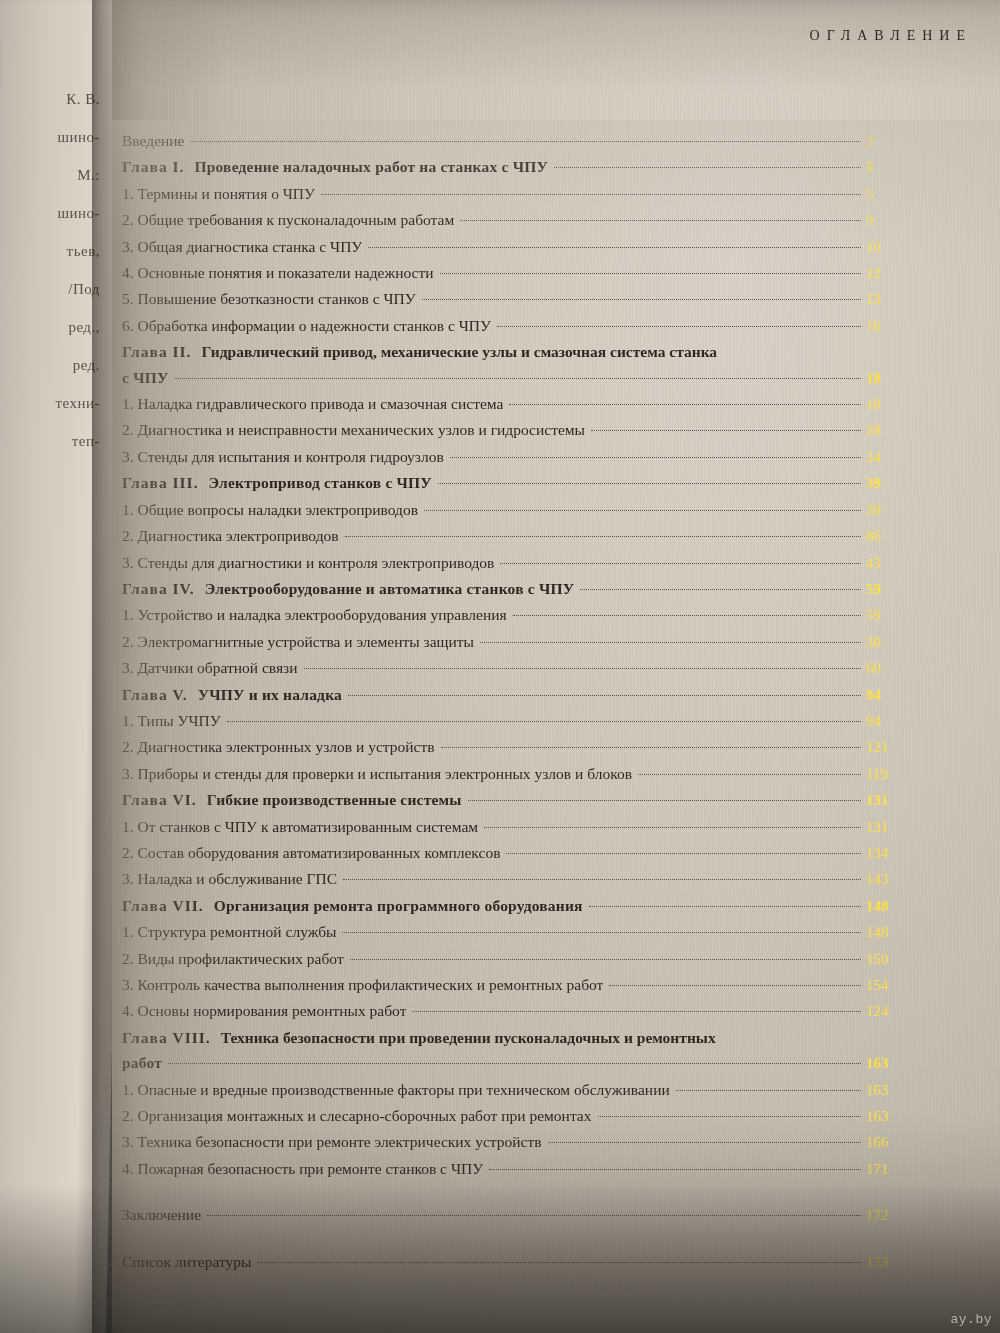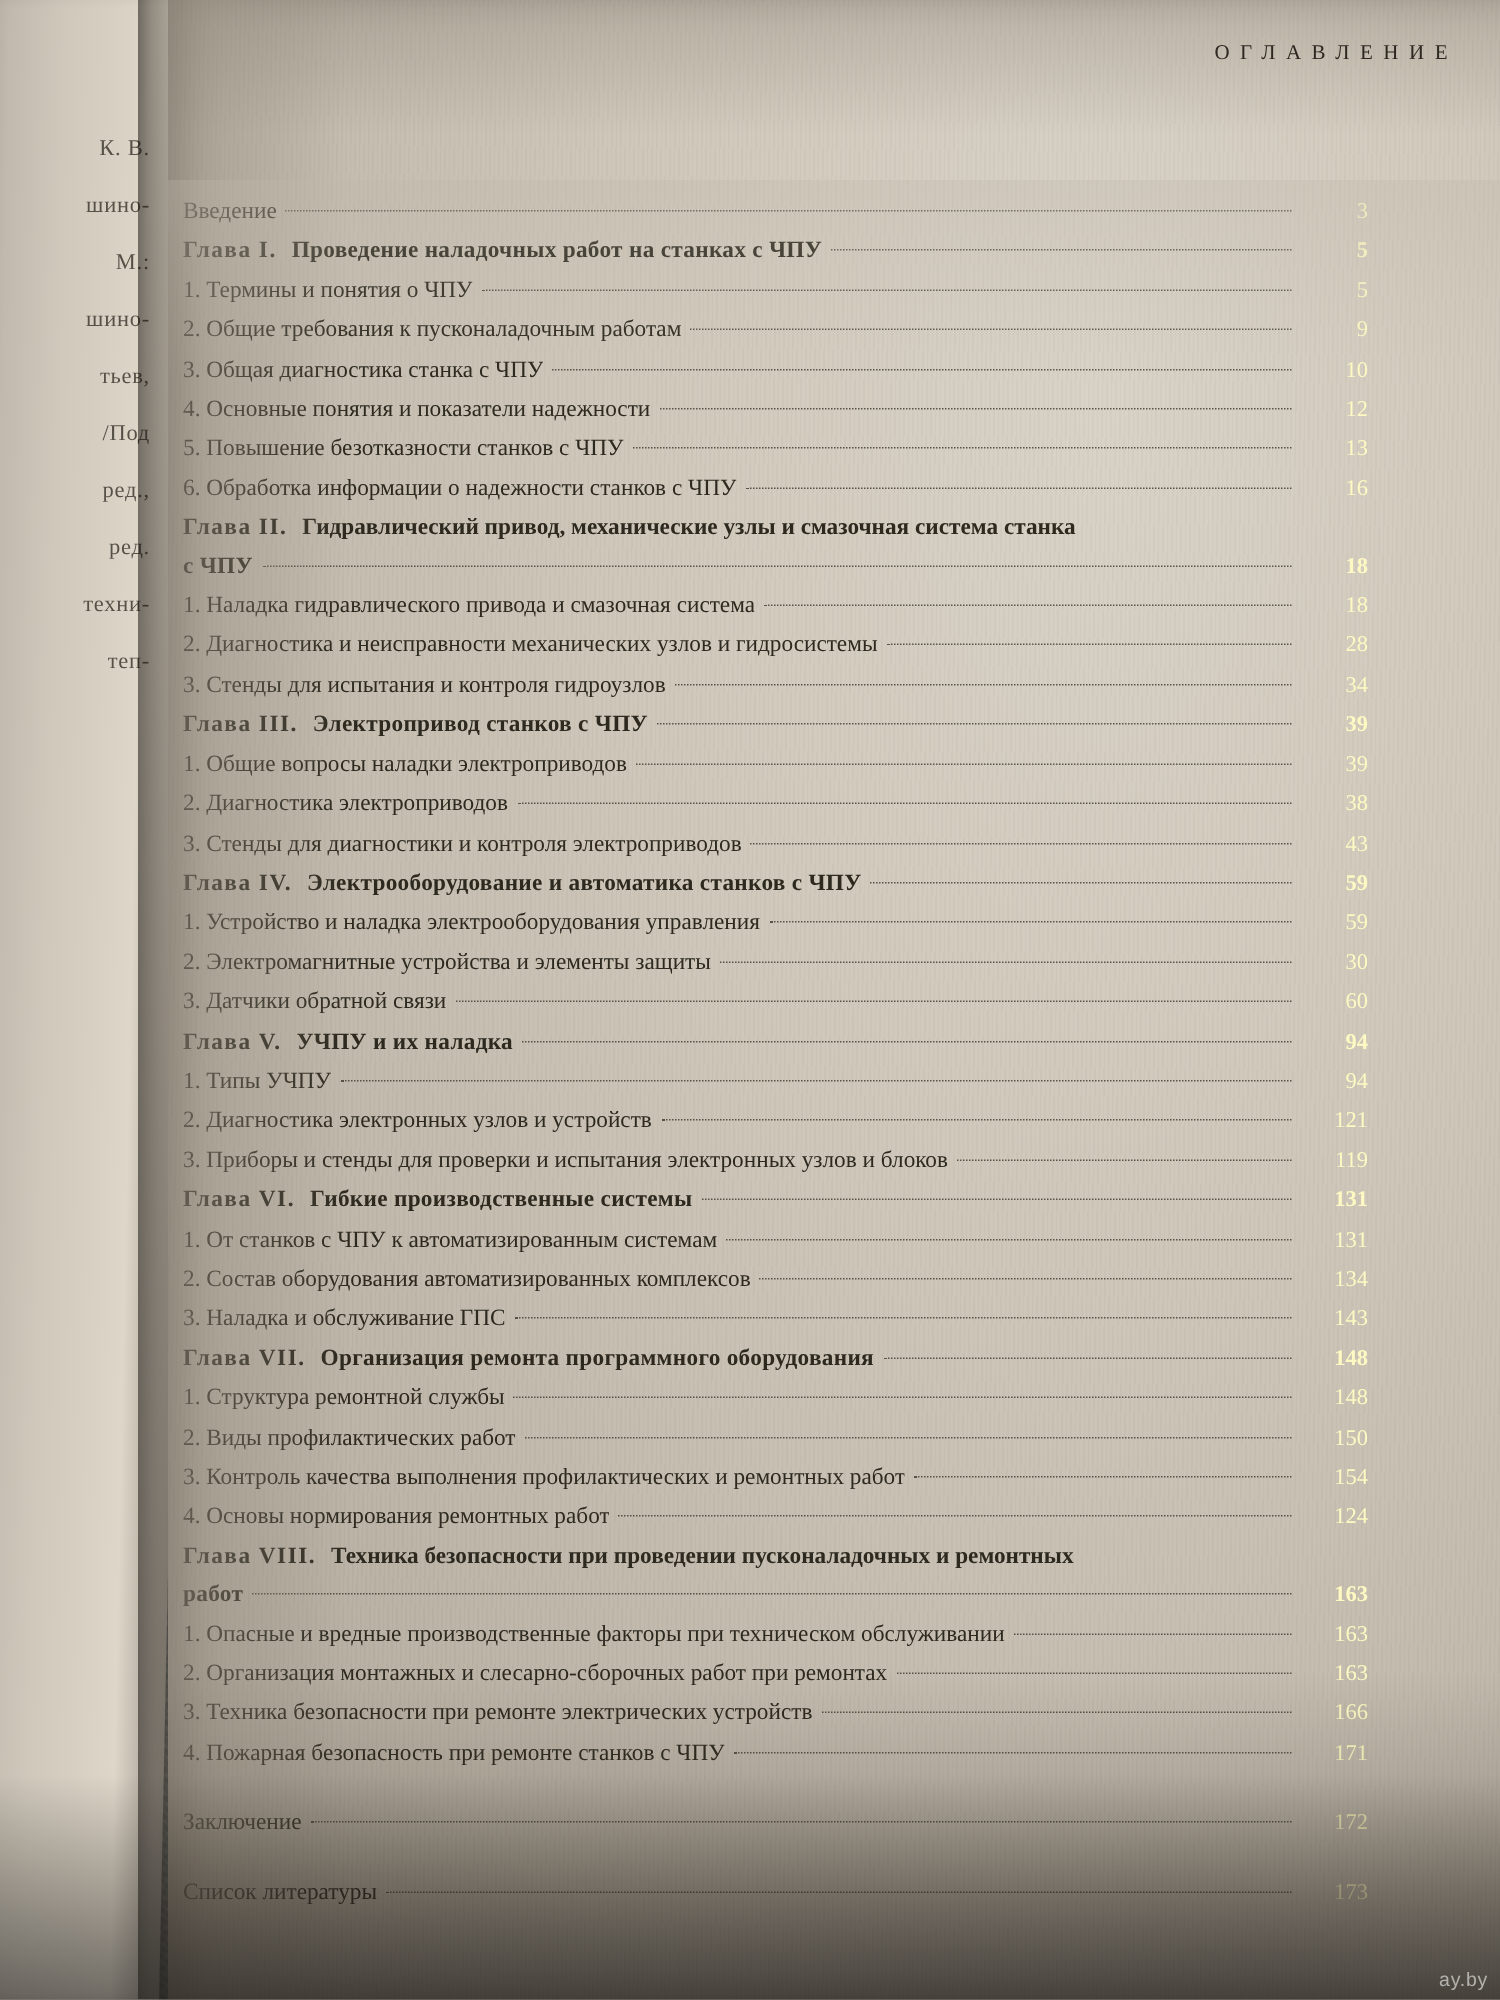--- a/index.html
+++ b/index.html
@@ -143,23 +143,23 @@
   .row .dots {
     flex: 1 1 auto;
     margin: 0 5px 0 6px;
     border-bottom: 1px dotted #3b362c;
     transform: translateY(-4px);
     min-width: 10px;
     opacity: .8;
   }
   .row .page {
     flex: 0 0 46px;
-    text-align: right;
+    text-align: left;
     font-size: 15px;
-    color: #fef9c3;
+    color: #fde047;
   }
   .row.chapter { font-weight: bold; }
   .row.chapter .label { letter-spacing: .2px; }
   .row.chapter .chapno { margin-right: 10px; letter-spacing: 1px; }
   .row.wrap {
     display: block;
     white-space: normal;
   }
   .row.wrap .cont {
     display: flex;
@@ -181,21 +181,21 @@
     width: 888px; height: 130px;
     background: linear-gradient(to bottom, rgba(190,183,170,.30), rgba(190,183,170,0));
     pointer-events: none;
   }
 
   .watermark {
     position: absolute;
     right: 8px; bottom: 6px;
     font-size: 13px;
     color: rgba(245,245,245,.6);
-    font-family: Liberation Sans, sans-serif;
+    font-family: Liberation Mono, monospace;
     letter-spacing: .5px;
   }
 </style>
 </head>
 <body>
 
 <div id="page">
 
   <div class="bg-cloth"></div>
   <div class="bg-right-glow"></div>
@@ -290,21 +290,21 @@
         <span class="page">39</span>
       </div>
       <div class="row">
         <span class="label">1. Общие вопросы наладки электроприводов</span>
         <span class="dots"></span>
         <span class="page">39</span>
       </div>
       <div class="row">
         <span class="label">2. Диагностика электроприводов</span>
         <span class="dots"></span>
-        <span class="page">38</span>
+        <span class="page">86</span>
       </div>
       <div class="row">
         <span class="label">3. Стенды для диагностики и контроля электроприводов</span>
         <span class="dots"></span>
         <span class="page">43</span>
       </div>
       <div class="row chapter">
         <span class="label"><span class="chapno">Глава  IV.</span>Электрооборудование и автоматика станков с ЧПУ</span>
         <span class="dots"></span>
         <span class="page">59</span>

